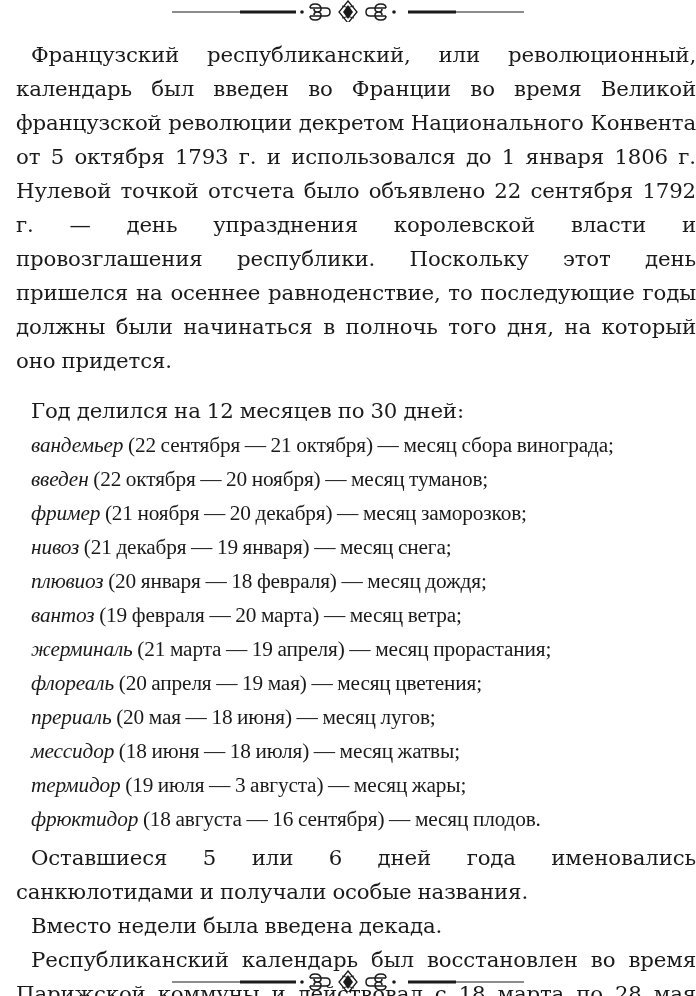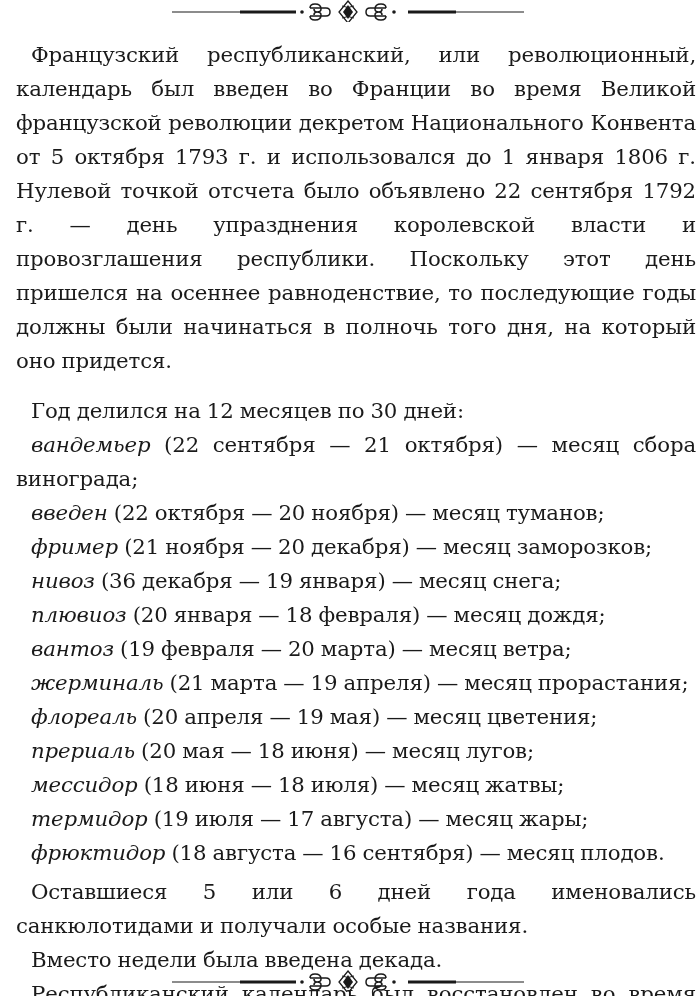--- a/index.html
+++ b/index.html
@@ -34,21 +34,21 @@
     font-size: 21.3px;
     line-height: 34px;
     text-indent: 15px;
     text-align: justify;
     letter-spacing: -0.15px;
     word-spacing: -0.5px;
     padding-left: 16px;
   }
   .page p.gap { margin-top: 16px; }
   .page p.gap-lg { margin-top: 5px; }
-  .page p.list-item { text-align: left; }
+  .page p.list-item { text-align: left; font-family: Liberation Serif, serif; }
   .page p .month-name { font-style: italic; }
 </style>
 </head>
 <body>
 
 <svg class="ornament top" viewBox="0 0 356 22" xmlns="http://www.w3.org/2000/svg">
   <g fill="none" stroke="#1a1a1a">
     <path d="M2 12 L118 12" stroke-width="1.2"></path>
     <path d="M70 12 L126 12" stroke-width="3"></path>
     <path d="M238 12 L286 12" stroke-width="3"></path>
@@ -63,28 +63,28 @@
   </g>
 </svg>
 
 <div class="page">
   <p>Французский республиканский, или революционный, календарь был введен во Франции во время Великой французской революции декретом Национального Конвента от 5 октября 1793 г. и использовался до 1 января 1806 г. Нулевой точкой отсчета было объявлено 22 сентября 1792 г. — день упразднения королевской власти и провозглашения республики. Поскольку этот день пришелся на осеннее равноденствие, то последующие годы должны были начинаться в полночь того дня, на который оно придется.</p>
   <p class="gap">Год делился на 12 месяцев по 30 дней:</p>
 
   <p class="list-item" style="text-align:justify;"><span class="month-name">вандемьер</span><span> (22 сентября — 21 октября) — месяц сбора винограда;</span></p>
   <p class="list-item"><span class="month-name">введен</span><span> (22 октября — 20 ноября) — месяц туманов;</span></p>
   <p class="list-item"><span class="month-name">фример</span><span> (21 ноября — 20 декабря) — месяц заморозков;</span></p>
-  <p class="list-item"><span class="month-name">нивоз</span><span> (36 декабря — 19 января) — месяц снега;</span></p>
+  <p class="list-item"><span class="month-name">нивоз</span><span> (21 декабря — 19 января) — месяц снега;</span></p>
   <p class="list-item"><span class="month-name">плювиоз</span><span> (20 января — 18 февраля) — месяц дождя;</span></p>
   <p class="list-item"><span class="month-name">вантоз</span><span> (19 февраля — 20 марта) — месяц ветра;</span></p>
   <p class="list-item"><span class="month-name">жерминаль</span><span> (21 марта — 19 апреля) — месяц прорастания;</span></p>
   <p class="list-item"><span class="month-name">флореаль</span><span> (20 апреля — 19 мая) — месяц цветения;</span></p>
   <p class="list-item"><span class="month-name">прериаль</span><span> (20 мая — 18 июня) — месяц лугов;</span></p>
   <p class="list-item"><span class="month-name">мессидор</span><span> (18 июня — 18 июля) — месяц жатвы;</span></p>
-  <p class="list-item"><span class="month-name">термидор</span><span> (19 июля — 17 августа) — месяц жары;</span></p>
+  <p class="list-item"><span class="month-name">термидор</span><span> (19 июля — 3 августа) — месяц жары;</span></p>
   <p class="list-item"><span class="month-name">фрюктидор</span><span> (18 августа — 16 сентября) — месяц плодов.</span></p>
 
   <p class="gap-lg">Оставшиеся 5 или 6 дней года именовались санкюлотидами и получали особые названия.</p>
   <p>Вместо недели была введена декада.</p>
   <p>Республиканский календарь был восстановлен во время Парижской коммуны и действовал с 18 марта по 28 мая 1871 г.</p>
 </div>
 
 <svg class="ornament bottom" viewBox="0 0 356 22" xmlns="http://www.w3.org/2000/svg">
   <g fill="none" stroke="#1a1a1a">
     <path d="M2 12 L118 12" stroke-width="1.2"></path>

